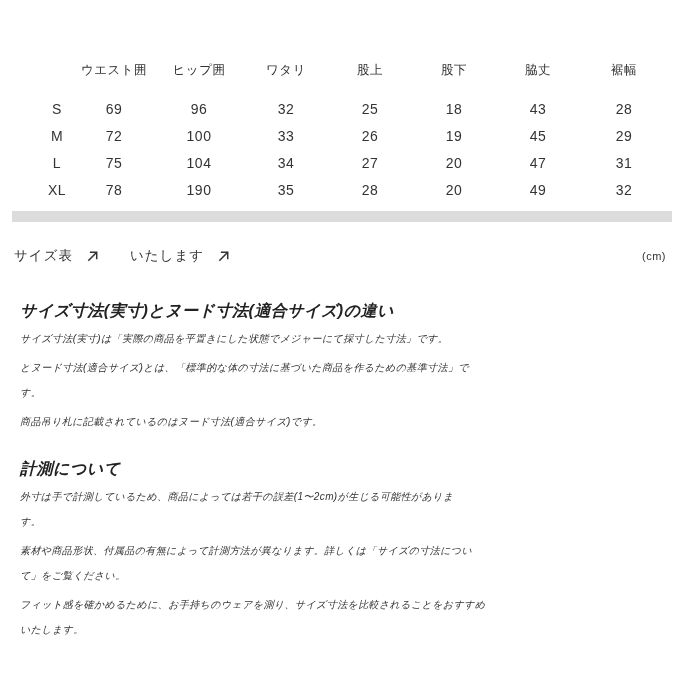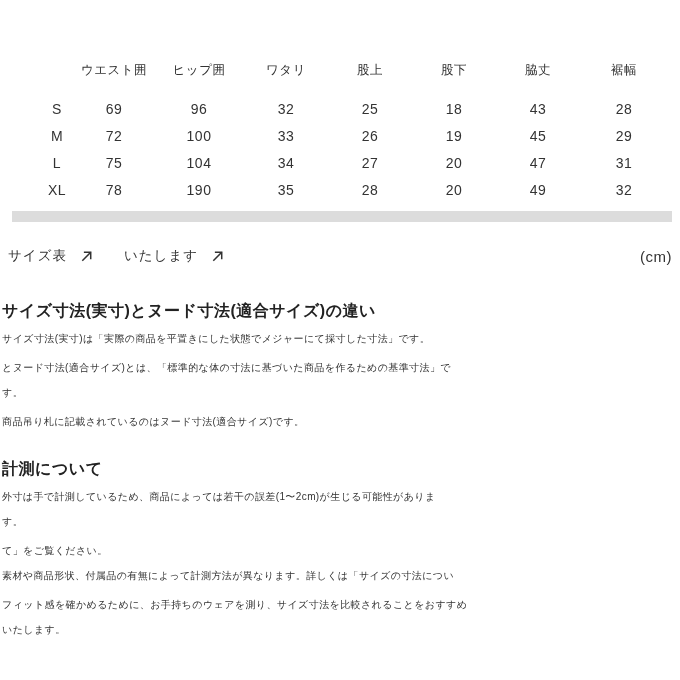--- a/index.html
+++ b/index.html
@@ -41,45 +41,45 @@
   
   .divider {
     margin: 7px 8px 0 12px;
     height: 11px;
     background: var(--divider, #dcdcdc);
   }
 
   
   .links-row {
     margin-top: 24px;
-    padding: 0 8px;
+    padding: 0 14px;
     height: 20px;
     display: flex;
     align-items: center;
   }
   .link {
     display: inline-flex;
     align-items: center;
     gap: 12px;
     font-size: 13.5px;
     letter-spacing: 1px;
     color: var(--text, #333);
     text-decoration: none;
     cursor: pointer;
   }
   .link + .link { margin-left: 30px; }
   .ext-icon { width: 15px; height: 15px; display: block; }
   .unit {
     margin-left: auto;
-    font-size: 15px;
+    font-size: 11px;
     letter-spacing: 0.5px;
   }
 
   
-  .content { padding: 0 2px; }
+  .content { padding: 0 20px; font-style: italic; }
   .section-heading {
     font-size: 16px;
     font-weight: bold;
     line-height: 22px;
     color: var(--heading, #222);
     letter-spacing: 0.5px;
     margin: 24px 0 4px 0;
   }
   .section-heading.first { margin-top: 34px; }
   .para { margin-bottom: 4px; }
@@ -181,20 +181,20 @@
   <div class="para">
     <div class="line">商品吊り札に記載されているのはヌード寸法(適合サイズ)です。</div>
   </div>
 
   <h2 class="section-heading">計測について</h2>
   <div class="para">
     <div class="line">外寸は手で計測しているため、商品によっては若干の誤差(1〜2cm)が生じる可能性がありま</div>
     <div class="line">す。</div>
   </div>
   <div class="para">
+    <div class="line">素材や商品形状、付属品の有無によって計測方法が異なります。詳しくは「サイズの寸法につい</div>
     <div class="line">て」をご覧ください。</div>
-    <div class="line">素材や商品形状、付属品の有無によって計測方法が異なります。詳しくは「サイズの寸法につい</div>
   </div>
   <div class="para">
     <div class="line">フィット感を確かめるために、お手持ちのウェアを測り、サイズ寸法を比較されることをおすすめ</div>
     <div class="line">いたします。</div>
   </div>
 </div>
 
 </body></html>

